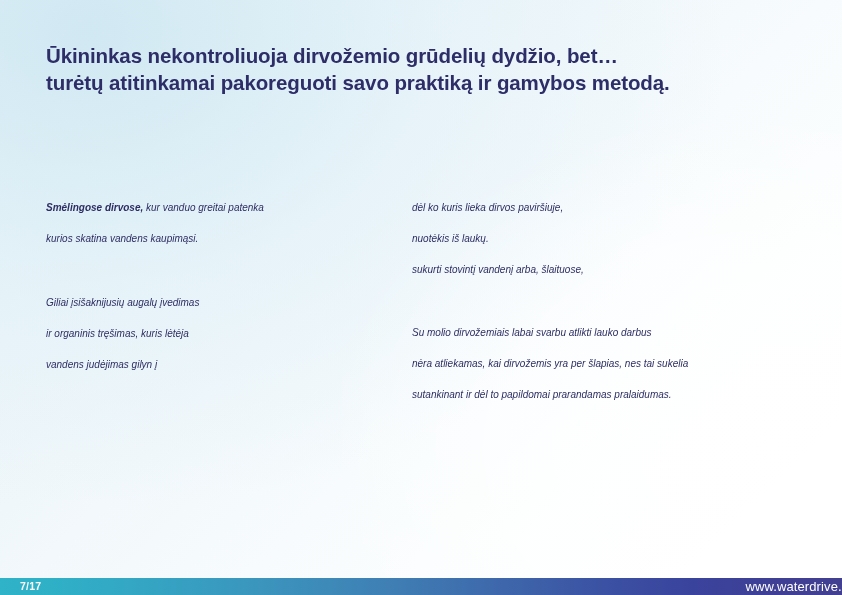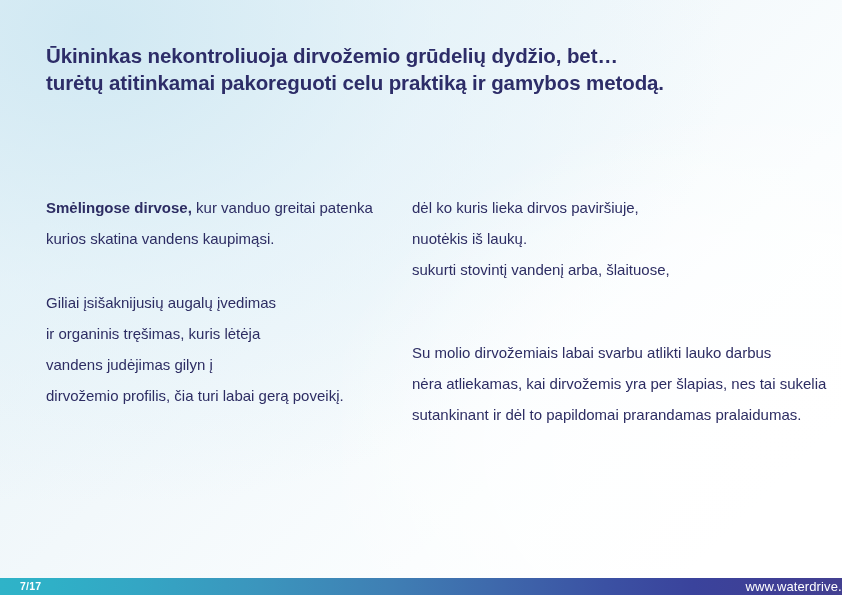--- a/index.html
+++ b/index.html
@@ -88,29 +88,30 @@
   }
   .col {
     position: absolute;
     top: 0;
   }
   .col-left  { left: 0px;   width: 360px; }
   .col-right { left: 366px; width: 394px; }
 
   .para {
     color: #2d2d63;
-    font-size: 15px;
+    font-size: 10px;
     line-height: 31px;
     margin: 0 0 0 0;
+    font-style: italic;
   }
   .para .ln { display: block; white-space: nowrap; }
   .para b { font-weight: bold; }
 
   .gap-left-2  { margin-top: 33px; }
-  .gap-right-2 { margin-top: 52px; }
+  .gap-right-2 { margin-top: 32px; }
 
   
   .source {
     position: absolute;
     left: 46px;
     top: 521px;
     width: 700px;
     color: #a9aeb4;
     font-size: 10.7px;
     line-height: 15.5px;
@@ -161,37 +162,36 @@
   }
 </style>
 </head>
 <body>
 
 <div class="slide">
   <div class="content">
 
     <div class="title">
       <span class="line">Ūkininkas nekontroliuoja dirvožemio grūdelių dydžio, bet…</span>
-      <span class="line">turėtų atitinkamai pakoreguoti celu praktiką ir gamybos metodą.</span>
+      <span class="line">turėtų atitinkamai pakoreguoti savo praktiką ir gamybos metodą.</span>
     </div>
 
     <div class="columns">
 
       <div class="col col-left">
 
         <p class="para">
           <span class="ln"><b>Smėlingose dirvose,</b><span> kur vanduo greitai patenka</span></span>
           <span class="ln">kurios skatina vandens kaupimąsi.</span>
         </p>
 
         <p class="para gap-left-2">
           <span class="ln">Giliai įsišaknijusių augalų įvedimas</span>
           <span class="ln">ir organinis tręšimas, kuris lėtėja</span>
           <span class="ln">vandens judėjimas gilyn į</span>
-          <span class="ln">dirvožemio profilis, čia turi labai gerą poveikį.</span>
         </p>
 
       </div>
 
       <div class="col col-right">
 
         <p class="para">
           <span class="ln">dėl ko kuris lieka dirvos paviršiuje,</span>
           <span class="ln">nuotėkis iš laukų.</span>
           <span class="ln">sukurti stovintį vandenį arba, šlaituose,</span>

